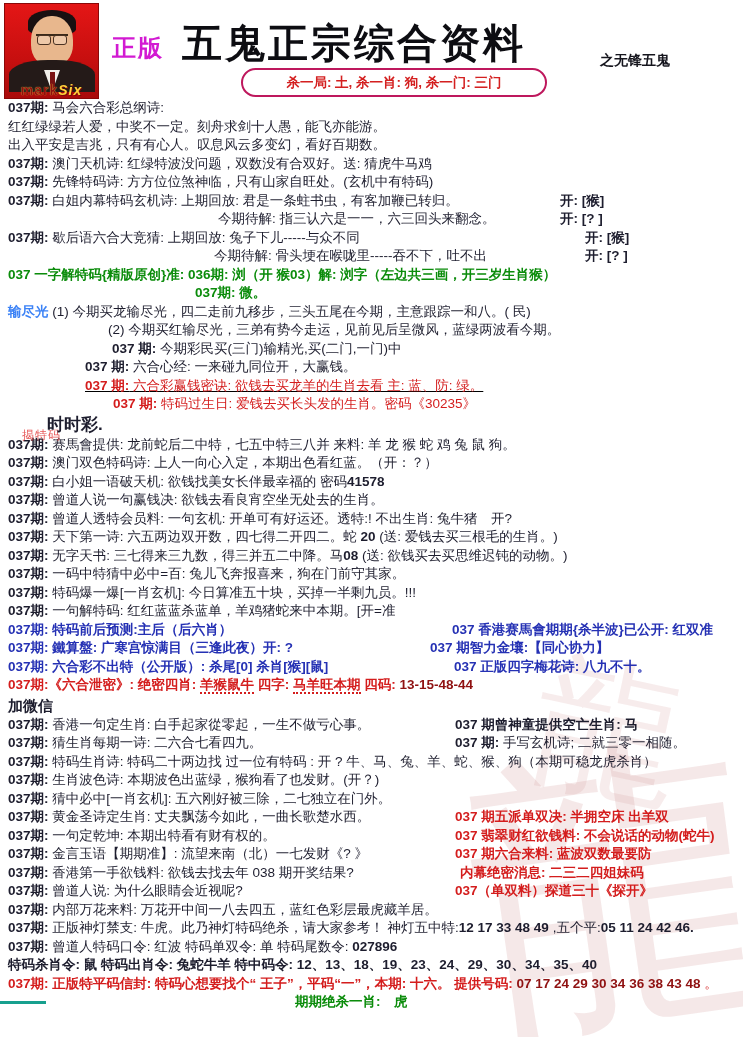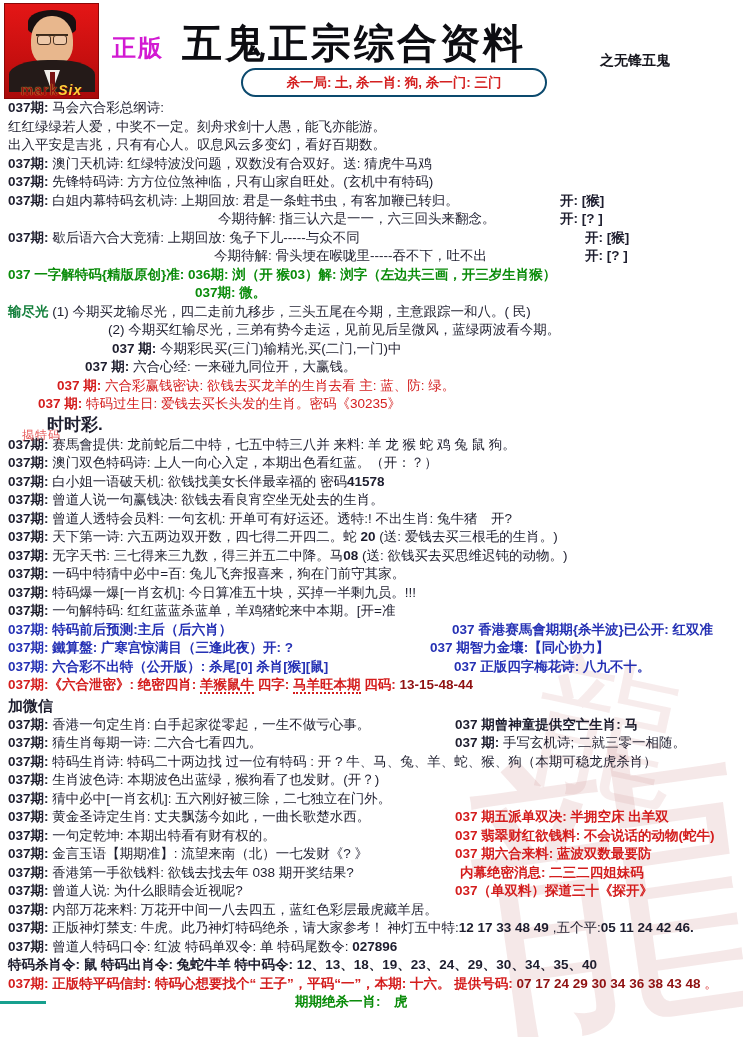--- a/index.html
+++ b/index.html
@@ -20,31 +20,31 @@
   .photo .suit{position:absolute;left:4px;bottom:6px;width:86px;height:32px;background:#241a18;border-radius:45% 45% 0 0;}
   .photo .shirt{position:absolute;left:39px;bottom:6px;width:16px;height:22px;background:#f2f0ea;clip-path:polygon(50% 100%,0 0,100% 0);}
   .photo .tie{position:absolute;left:45px;bottom:6px;width:5px;height:20px;background:#7a1212;}
   .photo .caption{position:absolute;bottom:0;left:0;right:0;text-align:center;font-size:14px;font-weight:bold;letter-spacing:1px;line-height:16px;}
   .caption .m{color:#8f0f0f;text-shadow:0 0 1px #ff5;}
   .caption .s{color:#ffd23a;font-style:italic;text-shadow:1px 1px 0 #7a0808;}
   .edition{position:absolute;left:112px;top:32px;font-size:24px;font-weight:bold;color:#d21ad2;letter-spacing:2px;}
   .title{position:absolute;left:182px;top:16px;font-size:40px;font-weight:bold;color:#0d0d12;
     font-family:"Liberation Serif","DejaVu Serif",serif;letter-spacing:3px;white-space:nowrap;}
   .subtitle{position:absolute;left:600px;top:52px;font-size:14px;font-weight:bold;color:#15151d;white-space:nowrap;}
-  .kill-oval{position:absolute;left:241px;top:68px;width:302px;height:25px;border:2px solid #0c4a6e;border-radius:15px;
+  .kill-oval{position:absolute;left:241px;top:68px;width:302px;height:25px;border:2px solid #be185d;border-radius:15px;
     display:flex;align-items:center;justify-content:center;font-size:13.5px;font-weight:bold;color:#d42020;white-space:nowrap;}
   
   .content{position:absolute;left:0;top:99px;width:674px;z-index:2;}
   .row{position:relative;height:18.5px;line-height:18.5px;font-size:13.5px;padding-left:8px;white-space:nowrap;font-weight:500;}
   .row.label{height:22px;line-height:22px;font-size:17px;}
   .row.label2{height:21px;line-height:21px;font-size:15px;}
   .bold{font-weight:bold;}
   .u-dot{border-bottom:2px dotted currentColor;}
   .c-k{color:#1d1d2e;} .c-b{color:#2531b4;} .c-r{color:#d41d1d;} .c-dr{color:#8f1111;}
-  .c-g{color:#0b8c0b;} .c-o{color:#15803d;}
+  .c-g{color:#0b8c0b;} .c-o{color:#3b82f6;}
   .right-col{position:absolute;top:0;white-space:nowrap;}
   .under-label{position:absolute;left:14px;top:9px;font-size:12px;color:#e23a3a;z-index:0;opacity:.85;letter-spacing:1px;}
   .row.label > span{position:relative;z-index:1;}
   
   .dragon{position:absolute;right:-28px;bottom:6px;font-size:300px;line-height:280px;
     color:rgba(208,150,150,.22);z-index:1;font-family:"Liberation Serif","DejaVu Serif",serif;transform:rotate(-8deg);}
   .dragon-small{position:absolute;right:60px;bottom:230px;font-size:150px;line-height:150px;
     color:rgba(208,150,150,.18);z-index:1;font-family:"Liberation Serif","DejaVu Serif",serif;transform:rotate(12deg);}
   .teal-line{position:absolute;left:0;top:1001px;width:46px;height:3px;background:#17a08e;z-index:3;}
 </style>
@@ -83,22 +83,22 @@
       <div class="row"><span class="c-k bold">037期:</span><span class="c-k"> 白姐内幕特码玄机诗: 上期回放: 君是一条蛀书虫，有客加鞭已转归。</span><span class="right-col" style="left: 560px;"><span class="c-k bold">开: [猴]</span></span></div>
       <div class="row" style="padding-left: 218px;"><span class="c-k">今期待解: 指三认六是一一，六三回头来翻念。</span><span class="right-col" style="left: 560px;"><span class="c-k bold">开: [? ]</span></span></div>
       <div class="row"><span class="c-k bold">037期:</span><span class="c-k"> 歇后语六合大竞猜:  上期回放: 兔子下儿-----与众不同</span><span class="right-col" style="left: 585px;"><span class="c-k bold">开: [猴]</span></span></div>
       <div class="row" style="padding-left: 214px;"><span class="c-k">今期待解: 骨头埂在喉咙里-----吞不下，吐不出</span><span class="right-col" style="left: 585px;"><span class="c-k bold">开: [? ]</span></span></div>
       <div class="row"><span class="c-g bold">037 一字解特码{精版原创}准: </span><span class="c-g bold">036期: 浏（开 猴03）解: 浏字（左边共三画，开三岁生肖猴）</span></div>
       <div class="row" style="padding-left: 195px;"><span class="c-g bold">037期: 微。</span></div>
       <div class="row"><span class="c-o bold">输尽光</span><span class="c-k">    (1) 今期买龙输尽光，四二走前九移步，三头五尾在今期，主意跟踪一和八。( 民)</span></div>
       <div class="row" style="padding-left: 108px;"><span class="c-k">(2) 今期买红输尽光，三弟有势今走运，见前见后呈微风，蓝绿两波看今期。</span></div>
       <div class="row" style="padding-left: 112px;"><span class="c-k bold">037 期:</span><span class="c-k"> 今期彩民买(三门)输精光,买(二门,一门)中</span></div>
       <div class="row" style="padding-left: 85px;"><span class="c-k bold">037 期:</span><span class="c-k"> 六合心经: 一来碰九同位开，大赢钱。</span></div>
-      <div class="row" style="padding-left: 57px;"><span class="c-r bold">037 期:</span><span class="c-r"> 六合彩赢钱密诀: 欲钱去买龙羊的生肖去看 主: 蓝、防: 绿。</span></div>
-      <div class="row" style="padding-left: 38px;"><span class="c-r bold">037 期:</span><span class="c-r"> 特码过生日: 爱钱去买长头发的生肖。密码《30235》</span></div>
+      <div class="row" style="padding-left: 85px; text-decoration: underline;"><span class="c-r bold">037 期:</span><span class="c-r"> 六合彩赢钱密诀: 欲钱去买龙羊的生肖去看 主: 蓝、防: 绿。</span></div>
+      <div class="row" style="padding-left: 113px;"><span class="c-r bold">037 期:</span><span class="c-r"> 特码过生日: 爱钱去买长头发的生肖。密码《30235》</span></div>
       <div class="row label"><span class="under-label">揭特码</span><span class="c-k bold">时时彩.</span></div>
       <div class="row"><span class="c-k bold">037期:</span><span class="c-k"> 赛馬會提供: 龙前蛇后二中特，七五中特三八并 来料: 羊 龙 猴 蛇 鸡 兔 鼠 狗。</span></div>
       <div class="row"><span class="c-k bold">037期:</span><span class="c-k"> 澳门双色特码诗: 上人一向心入定，本期出色看红蓝。（开：？）</span></div>
       <div class="row"><span class="c-k bold">037期:</span><span class="c-k"> 白小姐一语破天机: 欲钱找美女长伴最幸福的 密码</span><span class="c-k bold">41578</span></div>
       <div class="row"><span class="c-k bold">037期:</span><span class="c-k"> 曾道人说一句赢钱决: 欲钱去看良宵空坐无处去的生肖。</span></div>
       <div class="row"><span class="c-k bold">037期:</span><span class="c-k"> 曾道人透特会员料: 一句玄机: 开单可有好运还。透特:!  不出生肖: 兔牛猪　开?</span></div>
       <div class="row"><span class="c-k bold">037期:</span><span class="c-k"> 天下第一诗: 六五两边双开数，四七得二开四二。蛇 </span><span class="c-k bold">20</span><span class="c-k"> (送: 爱钱去买三根毛的生肖。)</span></div>
       <div class="row"><span class="c-k bold">037期:</span><span class="c-k"> 无字天书: 三七得来三九数，得三并五二中降。马</span><span class="c-k bold">08</span><span class="c-k"> (送: 欲钱买去买思维迟钝的动物。)</span></div>
       <div class="row"><span class="c-k bold">037期:</span><span class="c-k"> 一码中特猜中必中=百: 兔儿飞奔报喜来，狗在门前守其家。</span></div>
       <div class="row"><span class="c-k bold">037期:</span><span class="c-k"> 特码爆一爆[一肖玄机]: 今日算准五十块，买掉一半剩九员。!!!</span></div>

